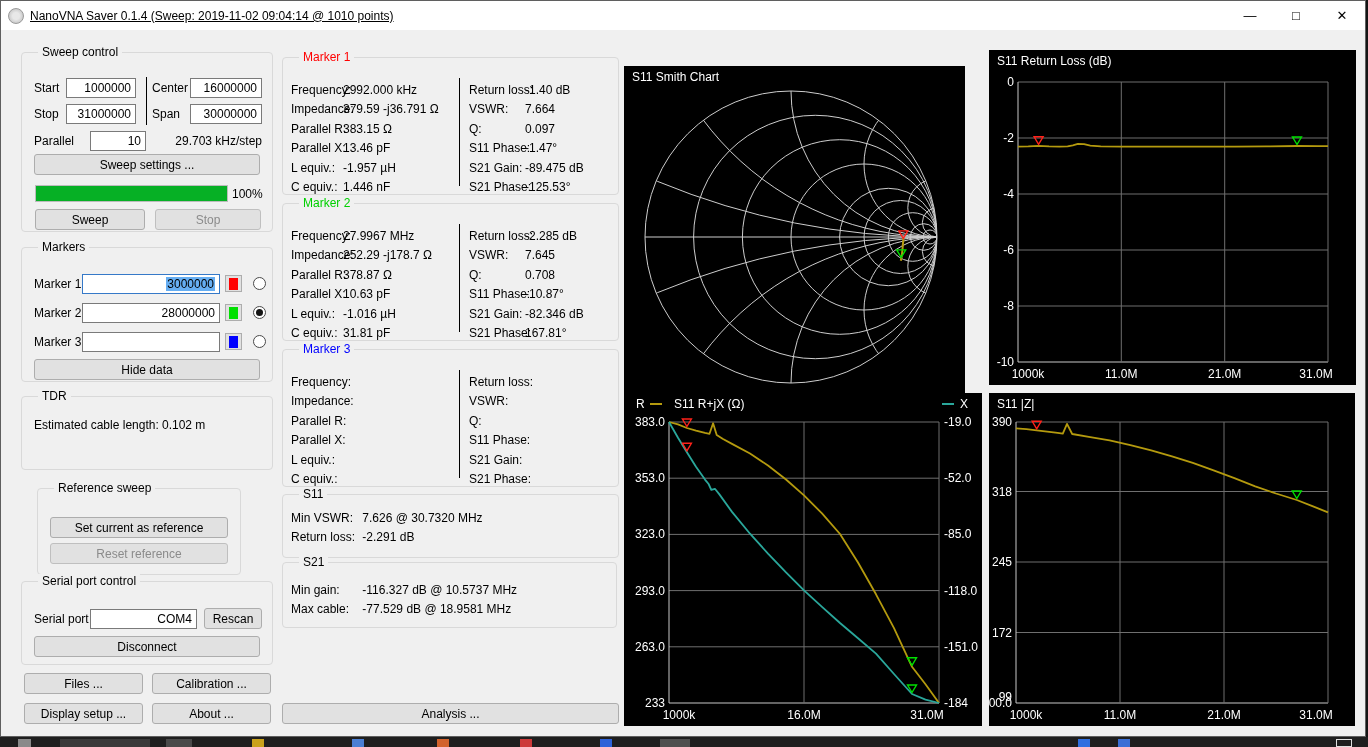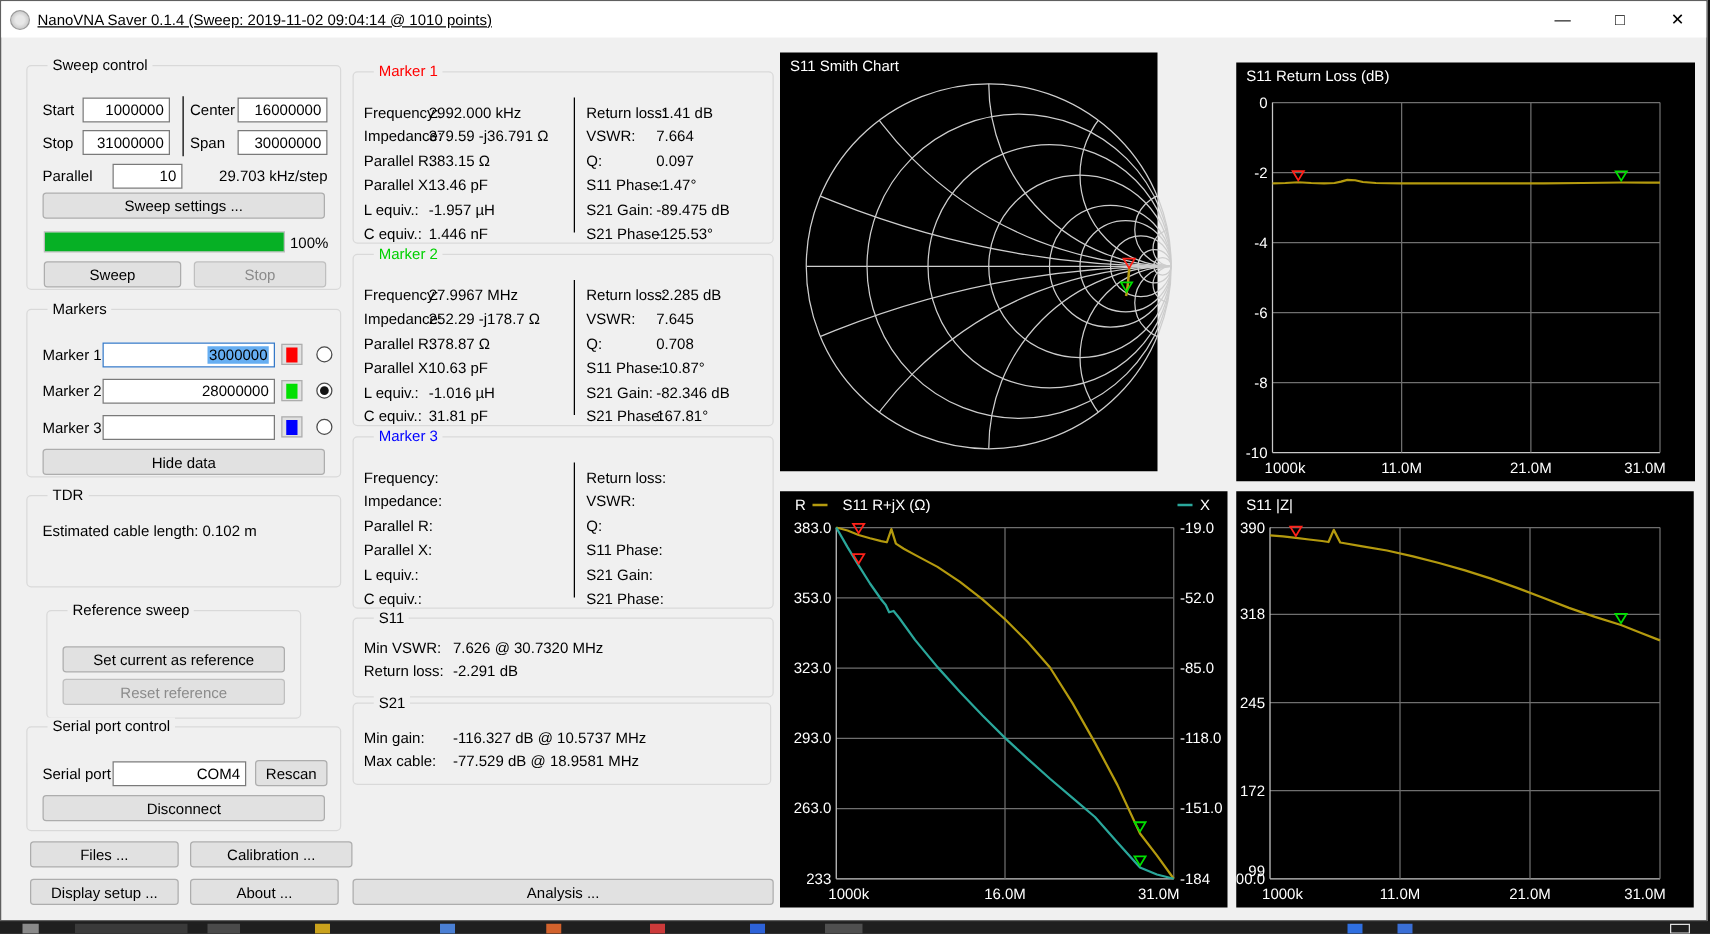--- a/index.html
+++ b/index.html
@@ -137,37 +137,37 @@
 
     <div class="gbox" style="left:20px;top:551px;width:252px;height:84px">
       <span class="gtitle">Serial port control</span>
       <span class="label" style="left:12px;top:30px">Serial port</span>
       <div class="tinput" style="left:68px;top:27px;width:107px">COM4</div>
       <div class="btn" style="left:182px;top:26px;width:58px">Rescan</div>
       <div class="btn" style="left:12px;right:12px;top:54px">Disconnect</div>
     </div>
 
     <div class="btn" style="left:23px;top:643px;width:119px">Files ...</div>
-    <div class="btn" style="left:151px;top:643px;width:130px">Calibration ...</div>
+    <div class="btn" style="left:151px;top:643px;width:119px">Calibration ...</div>
     <div class="btn" style="left:23px;top:673px;width:119px">Display setup ...</div>
     <div class="btn" style="left:151px;top:673px;width:119px">About ...</div>
 
     <div class="gbox mbox" style="top:27px">
       <span class="gtitle" style="color: rgb(255, 0, 0);">Marker 1</span>
       <div class="mdivider"></div>
       <div class="mcol mcol-l">
           <div class="drow"><span class="dlab">Frequency:</span><span class="dval">2992.000 kHz</span></div>
           <div class="drow"><span class="dlab">Impedance:</span><span class="dval">379.59 -j36.791 Ω</span></div>
           <div class="drow"><span class="dlab">Parallel R:</span><span class="dval">383.15 Ω</span></div>
           <div class="drow"><span class="dlab">Parallel X:</span><span class="dval">13.46 pF</span></div>
           <div class="drow"><span class="dlab">L equiv.:</span><span class="dval">-1.957 µH</span></div>
           <div class="drow"><span class="dlab">C equiv.:</span><span class="dval">1.446 nF</span></div>
         </div>
       <div class="mcol mcol-r">
-          <div class="drow"><span class="dlab">Return loss:</span><span class="dval">-1.41 dB</span></div>
+          <div class="drow"><span class="dlab">Return loss:</span><span class="dval">-1.40 dB</span></div>
           <div class="drow"><span class="dlab">VSWR:</span><span class="dval">7.664</span></div>
           <div class="drow"><span class="dlab">Q:</span><span class="dval">0.097</span></div>
           <div class="drow"><span class="dlab">S11 Phase:</span><span class="dval">-1.47°</span></div>
           <div class="drow"><span class="dlab">S21 Gain:</span><span class="dval">-89.475 dB</span></div>
           <div class="drow"><span class="dlab">S21 Phase:</span><span class="dval">-125.53°</span></div>
         </div>
     </div>
     <div class="gbox mbox" style="top:173px">
       <span class="gtitle" style="color: rgb(0, 208, 0);">Marker 2</span>
       <div class="mdivider"></div>
@@ -232,21 +232,21 @@
         </div>
         <div class="srow">
           <span class="slab">Max cable:</span>
           <span>-77.529 dB @ 18.9581 MHz</span>
         </div>
       </div>
     </div>
 
     <div class="btn" style="left:281px;top:673px;width:337px">Analysis ...</div>
 
-    <div class="chart" style="left:623px;top:12px;width:302px;height:335px">
+    <div class="chart" style="left:623px;top:36px;width:341px;height:335px">
         <svg width="335" height="335" font-family="Liberation Sans,sans-serif" font-size="12">
           <defs>
             <clipPath id="smc">
               <circle cx="167" cy="171" r="146"></circle>
             </clipPath>
           </defs>
           <g clip-path="url(#smc)">
             <circle cx="191.3" cy="171" r="121.7" fill="none" stroke="#cdcdcd"></circle>
             <circle cx="215.7" cy="171" r="97.3" fill="none" stroke="#cdcdcd"></circle>
             <circle cx="240.0" cy="171" r="73.0" fill="none" stroke="#cdcdcd"></circle>

